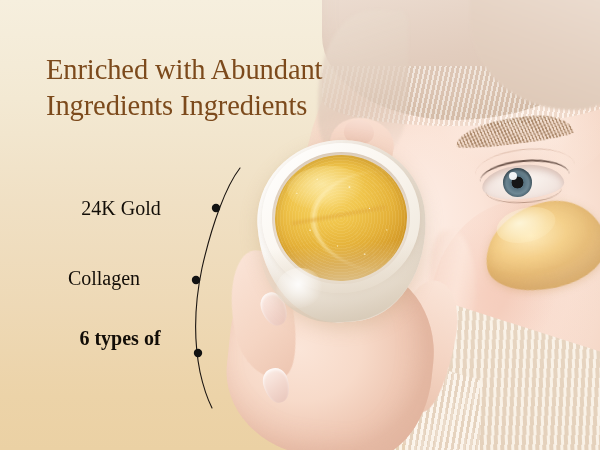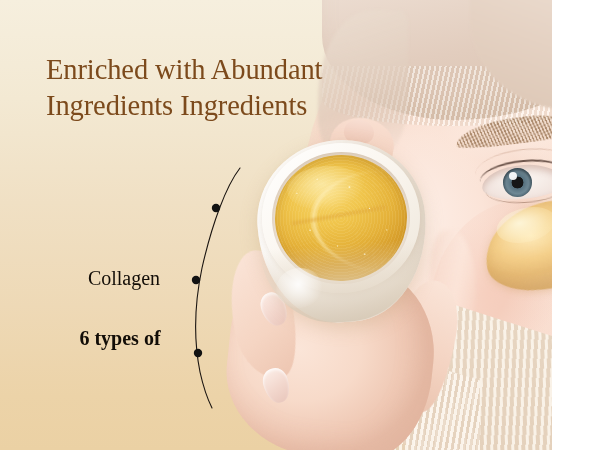--- a/index.html
+++ b/index.html
@@ -2,21 +2,21 @@
 <html><head>
 <meta charset="utf-8">
 <style>
   html, body {
     margin: 0;
     padding: 0;
     background: #ffffff;
   }
   #poster {
     position: relative;
-    width: 552px;
+    width: 600px;
     height: 450px;
     overflow: hidden;
     font-family: "Liberation Serif", "DejaVu Serif", serif;
     background: linear-gradient(180deg,
         #f6efde 0%,
         #f3e9d3 22%,
         #f0e0c4 45%,
         #eed9b6 68%,
         #ecd3a8 88%,
         #ebd1a4 100%);
@@ -39,21 +39,21 @@
   
   .ing-label {
     position: absolute;
     text-align: center;
     color: #120d07;
     font-size: 20px;
     line-height: 25px;
     white-space: nowrap;
   }
   #ing-0 { left: 21px; top: 196px; width: 200px; }
-  #ing-1 { left: 24px; top: 266px; width: 200px; }
+  #ing-1 { left: 4px; top: 266px; width: 200px; }
   #ing-2 { left: 20px; top: 326px; width: 200px; font-weight: bold; }
 
   
   .curve-wrap {
     position: absolute;
     left: 150px;
     top: 150px;
     width: 120px;
     height: 270px;
     pointer-events: none;
@@ -539,20 +539,23 @@
     </div>
     <div class="jar-wall-shadow"></div>
     <div class="jar-gloss"></div>
   </div>
 
   <div class="headline">
     <span class="hl-line">Enriched with Abundant</span>
     <span class="hl-line">Ingredients Ingredients</span>
   </div>
 
+  <div class="ing-label" id="ing-0">
+    <span>24K Gold</span>
+  </div>
 
   <div class="ing-label" id="ing-1">
     <span>Collagen</span>
   </div>
 
   <div class="ing-label" id="ing-2">
     <span>6 types of</span><br>
   </div>
 
   <div class="curve-wrap">

